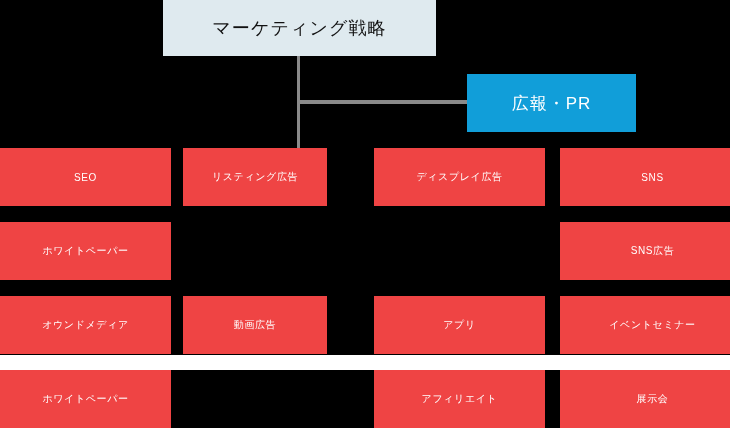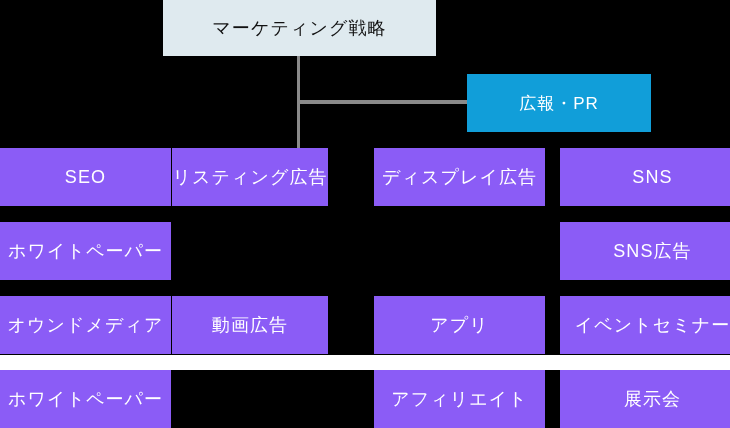--- a/index.html
+++ b/index.html
@@ -52,33 +52,33 @@
     top: 0px;
     width: 273px;
     height: 56px;
   }
   .box-pr {
     background: #119ed9;
     color: #ffffff;
     font-size: 17px;
     left: 467px;
     top: 74px;
-    width: 184px;
+    width: 169px;
     height: 58px;
   }
   .box-cell {
-    background: #8b5cf6;
+    background: #ef4444;
     color: #ffffff;
-    font-size: 18px;
+    font-size: 10px;
     height: 58px;
   }
 
   
   .col-1 { left: 0px;   width: 171px; }
-  .col-2 { left: 172px; width: 156px; font-family: Liberation Mono, monospace; }
+  .col-2 { left: 183px; width: 144px; font-family: Liberation Mono, monospace; }
   .col-3 { left: 374px; width: 171px; }
   .col-4 { left: 560px; width: 185px; }
 
   
   .row-1 { top: 148px; }
   .row-2 { top: 222px; }
   .row-3 { top: 296px; }
   .row-4 { top: 370px; }
 
   

